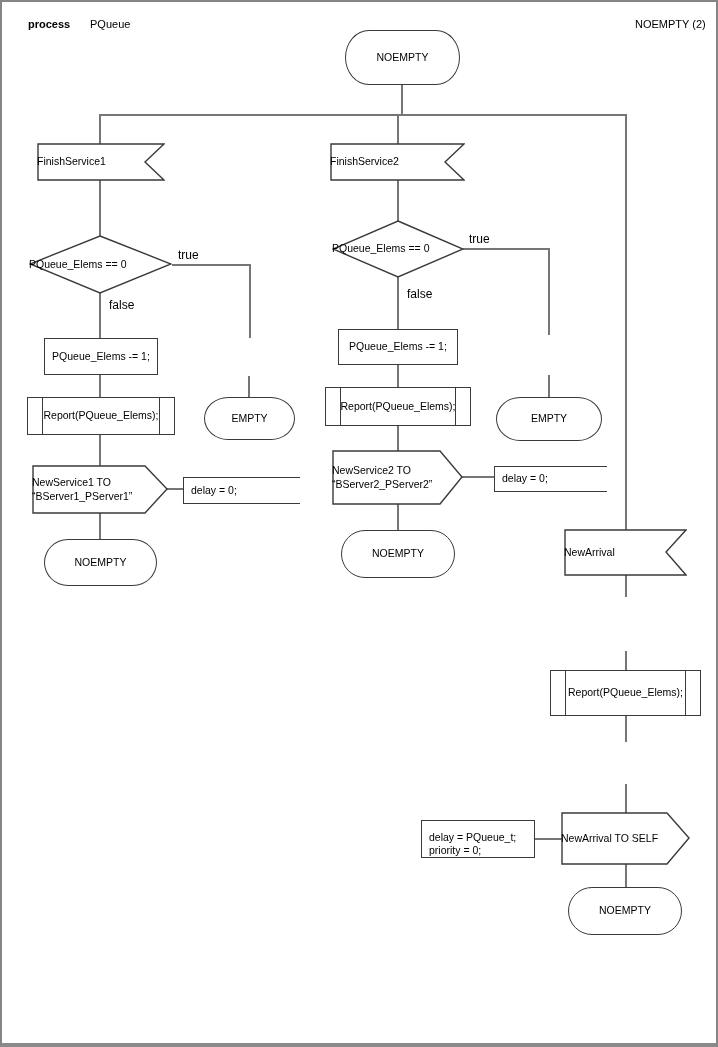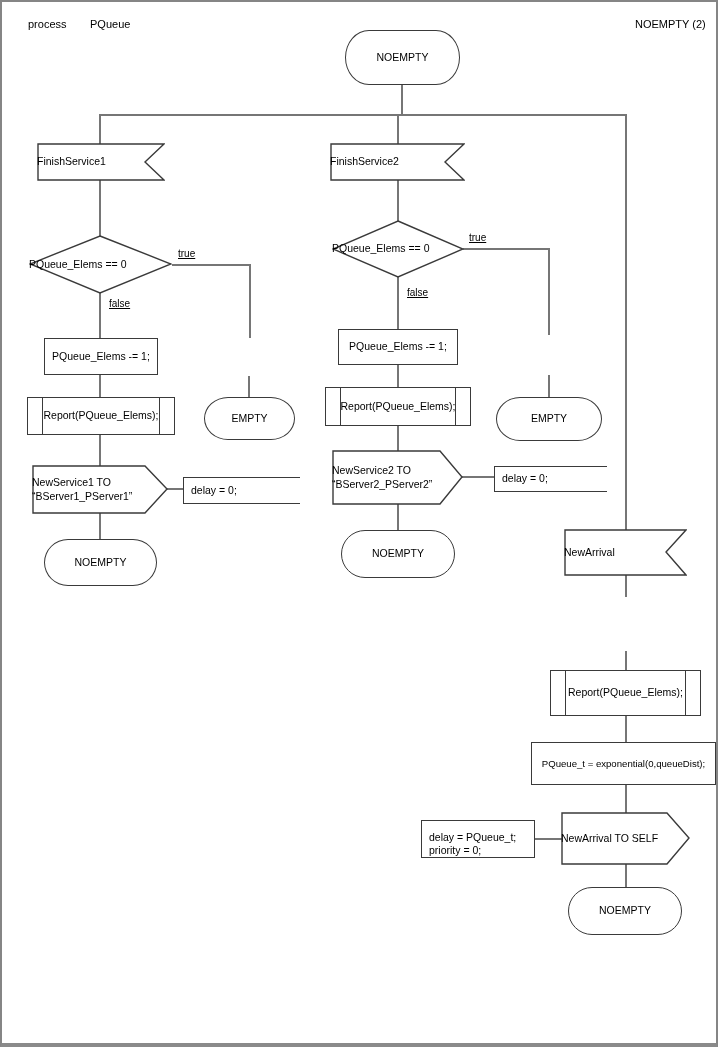--- a/index.html
+++ b/index.html
@@ -8,21 +8,21 @@
     border:2px solid #858585;border-bottom:4px solid #8a8a8a;
     box-sizing:border-box;overflow:hidden;
     font-family:"Liberation Sans",sans-serif;
   }
   .abs{position:absolute;}
   .lbl{
     font-size:10.5px;line-height:1.25;color:#000;text-align:center;
     white-space:nowrap;
   }
   .hdr{font-size:11px;color:#000;white-space:nowrap;}
-  .bold{font-weight:normal;}
+  .bold{font-weight:bold;}
   
   .vline,.hline{background:#767676;}
   .vline{width:1.5px;}
   .hline{height:1.5px;}
   
   .node{
     box-sizing:border-box;background:#fff;border:1.4px solid #3a3a3a;
     display:flex;align-items:center;justify-content:center;flex-direction:column;
   }
   
@@ -49,21 +49,21 @@
     flex-direction:column;padding:4px 0 0 7px;
   }
   .comment-box .lbl{text-align:left;}
   
   .svgshape{position:absolute;}
   .svgshape svg{position:absolute;left:0;top:0;display:block;}
   .svgshape .cap{
     position:absolute;left:0;top:0;right:0;bottom:0;
     display:flex;align-items:flex-start;justify-content:center;flex-direction:column;
   }
-  .edge-lbl{font-size:10px;color:#000;white-space:nowrap;text-decoration:underline;}
+  .edge-lbl{font-size:12px;color:#000;white-space:nowrap;}
   .tiny{font-size:9.6px;}
 </style>
 </head>
 <body>
 
 <div id="page">
 
   <span class="abs hdr bold" style="left:26px;top:16px;">process</span>
   <span class="abs hdr" style="left:88px;top:16px;">PQueue</span>
   <span class="abs hdr" style="left:633px;top:16px;">NOEMPTY (2)</span>
@@ -212,23 +212,20 @@
     <div class="cap">
         <div class="lbl" style="margin-right:14px;">NewArrival</div>
       </div>
   </div>
 
 
   <div class="node proc" style="left:548px;top:668px;width:151px;height:46px;">
     <div class="lbl">Report(PQueue_Elems);</div>
   </div>
 
-  <div class="abs node" style="left:529px;top:740px;width:185px;height:43px;">
-    <div class="lbl tiny">PQueue_t = exponential(0,queueDist);</div>
-  </div>
 
   <div class="svgshape" style="left:559px;top:810px;width:129px;height:53px;">
     <svg width="129" height="53">
         <polygon points="1,1 106,1 128,26 106,52 1,52" fill="#fff" stroke="#3a3a3a" stroke-width="1.4"></polygon>
       </svg>
     <div class="cap">
         <div class="lbl">NewArrival TO SELF</div>
       </div>
   </div>
 

